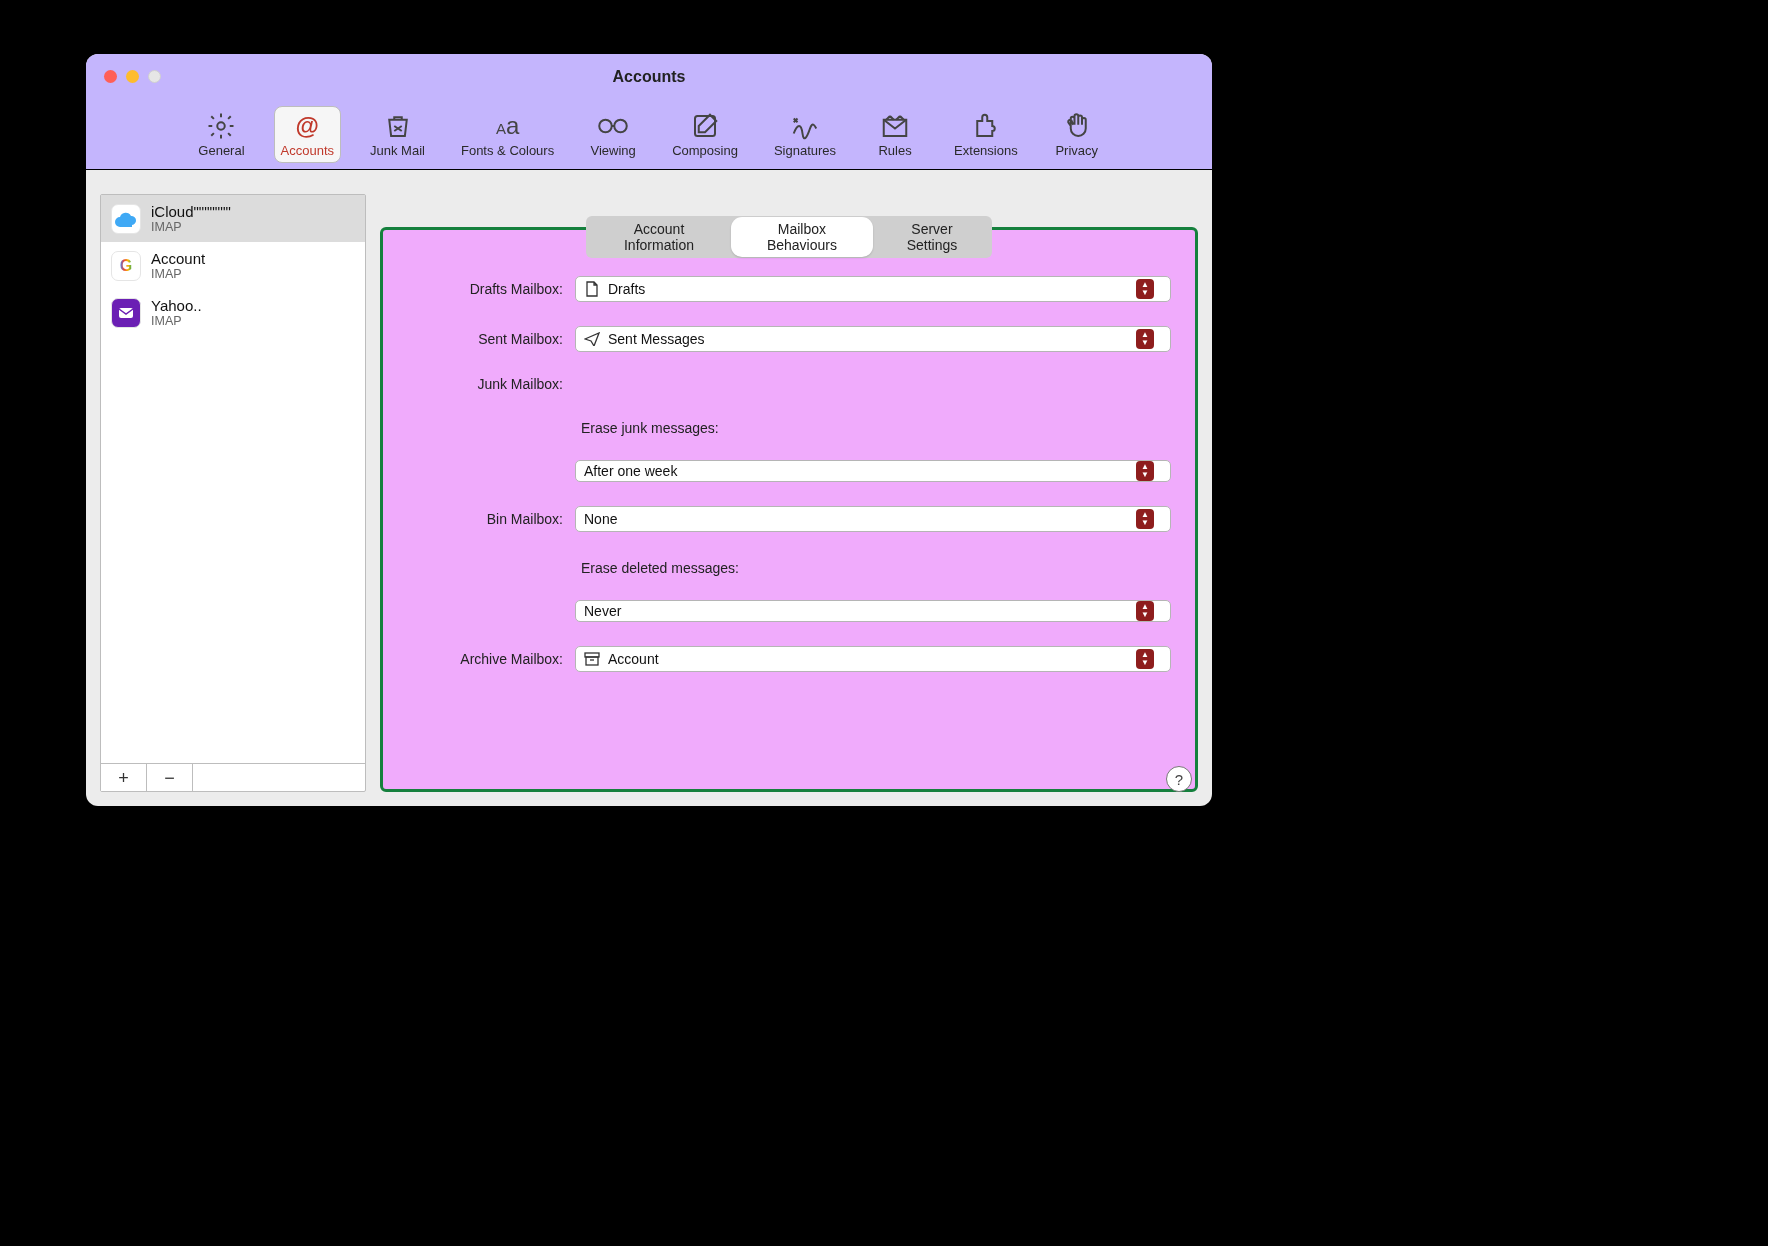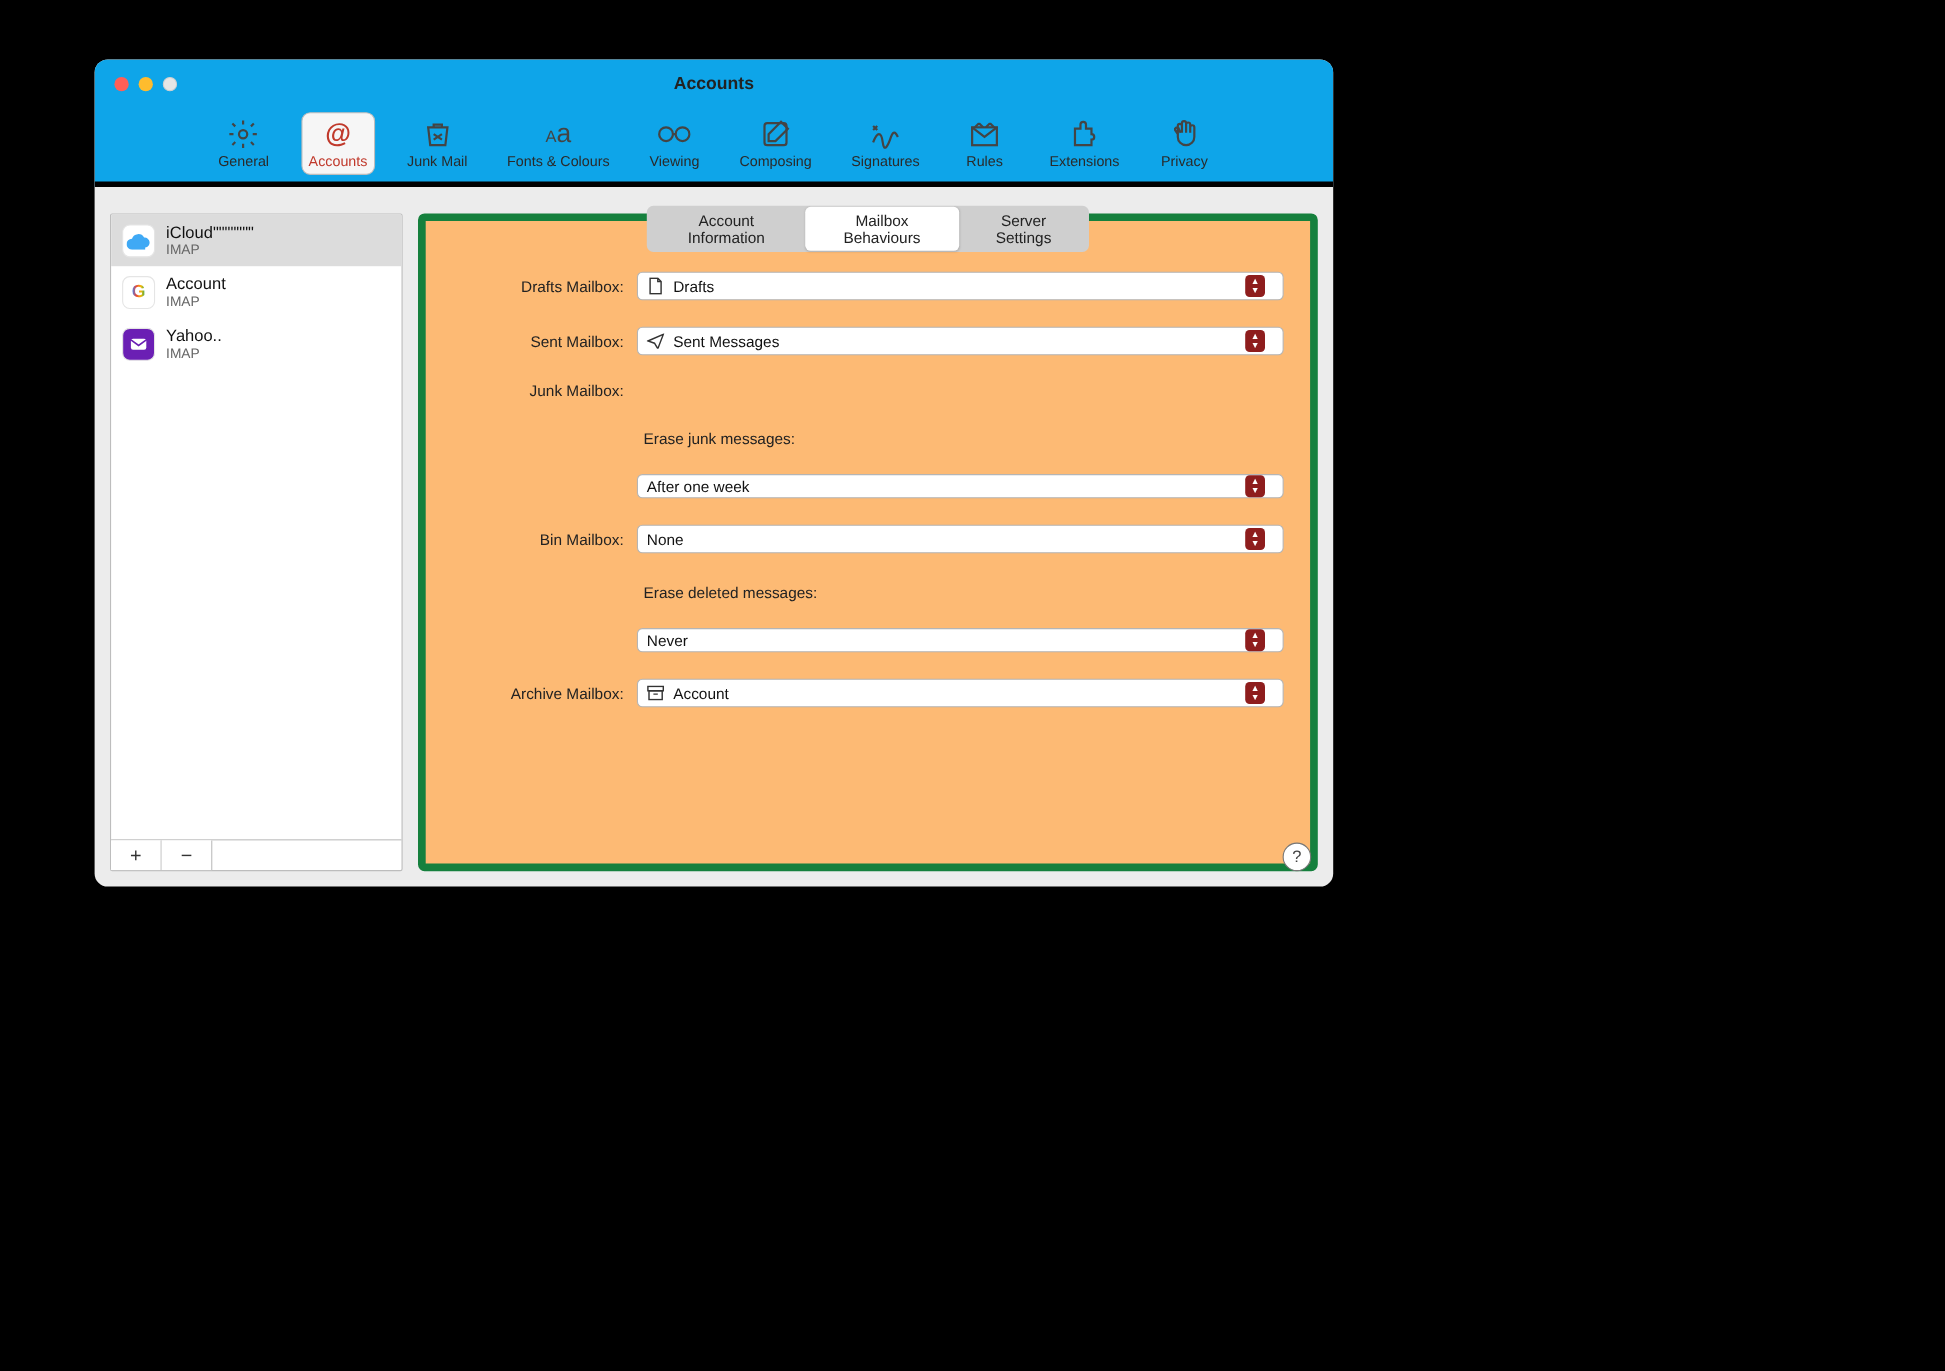--- a/index.html
+++ b/index.html
@@ -18,22 +18,22 @@
     height: 752px;
     background: #ececec;
     border-radius: 12px;
     box-shadow: 0 20px 60px rgba(0,0,0,0.5);
     display: flex;
     flex-direction: column;
     overflow: hidden;
   }
   .titlebar {
     height: 116px;
-    background: #0ea5e9;
-    border-bottom: 5px solid #000000;
+    background: #c4b5fd;
+    border-bottom: 1px solid #000000;
     position: relative;
   }
   .traffic {
     position: absolute;
     top: 16px; left: 18px;
     display: flex; gap: 9px;
   }
   .traffic span {
     width: 13px; height: 13px; border-radius: 50%;
     display: inline-block;
@@ -134,25 +134,26 @@
     border-right: 1px solid #bdbdbd;
     background: #fff;
     font-size: 18px;
     line-height: 18px;
     color: #333;
     cursor: default;
   }
 
   .detail {
     flex: 1;
-    background: #fdba74;
-    border: 7px solid #15803d;
+    background: #f0abfc;
+    border: 3px solid #15803d;
     border-radius: 6px;
     padding: 0 24px 24px 24px;
     position: relative;
+    margin-top: 33px;
   }
   .seg {
     position: absolute;
     top: -14px;
     left: 50%;
     transform: translateX(-50%);
     display: flex;
     background: #cfcfcf;
     border-radius: 6px;
     padding: 1px;
@@ -162,20 +163,21 @@
     background: transparent;
     font-size: 14px;
     padding: 4px 16px;
     border-radius: 5px;
     color: #222;
     cursor: default;
   }
   .seg button.active {
     background: #fff;
     box-shadow: 0 1px 2px rgba(0,0,0,0.15);
+    border-radius: 11px;
   }
 
   .form {
     margin-top: 46px;
     display: flex;
     flex-direction: column;
     gap: 24px;
   }
   .form-row {
     display: flex;

